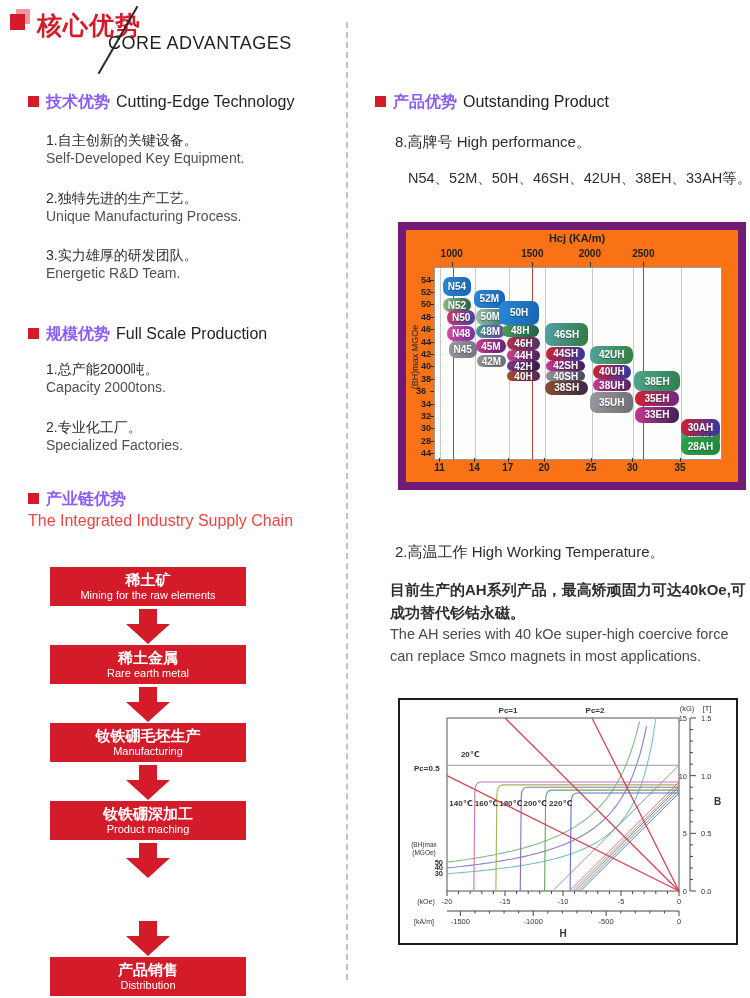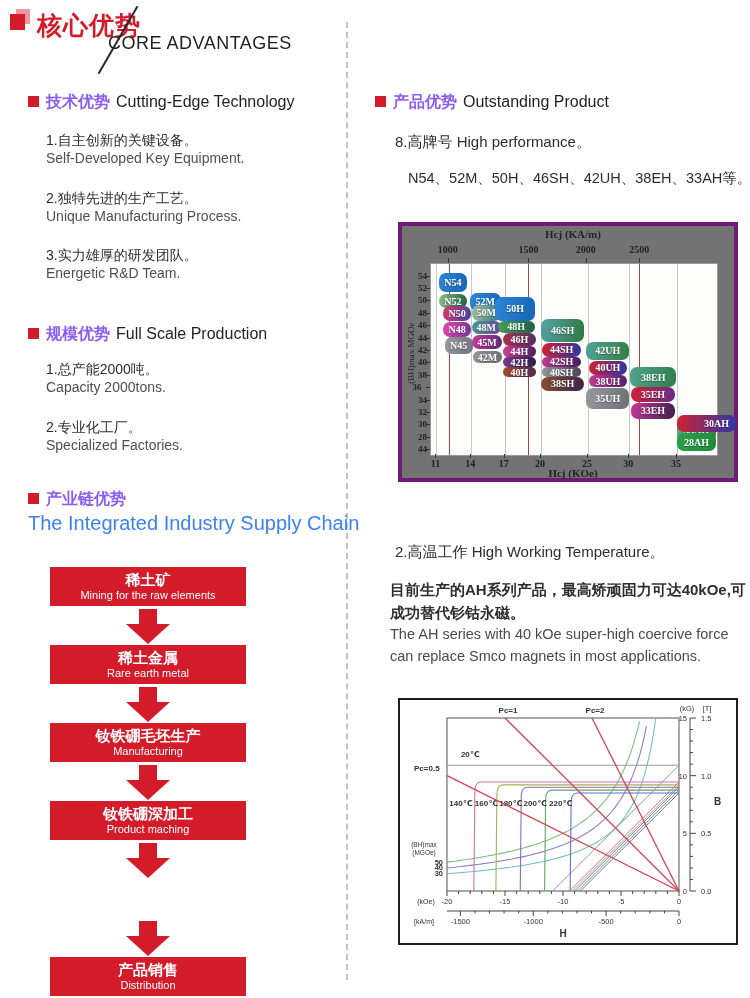--- a/index.html
+++ b/index.html
@@ -11,38 +11,38 @@
   .hdr-cn{position:absolute;left:37px;top:9px;font-size:25px;font-weight:bold;color:#d31b2a;letter-spacing:1px;}
   .hdr-slash{position:absolute;left:117px;top:1px;width:2px;height:78px;background:#2a2a2a;transform:rotate(30deg);}
   .hdr-en{position:absolute;left:108px;top:33px;font-size:18px;color:#1f1f1f;letter-spacing:.5px;}
   
   .divider{position:absolute;left:346px;top:22px;height:958px;border-left:2px dashed #c3c3c3;}
   
   .sec{position:absolute;white-space:nowrap;}
   .sec .sq{display:inline-block;width:11px;height:11px;background:#d31b2a;margin-right:7px;}
   .sec-cn{font-size:16px;font-weight:bold;color:#8b5cf6;margin-right:6px;}
   .sec-en{font-size:16px;color:#1f1f1f;}
-  .sec-en2{position:absolute;font-size:20px;color:#3b82f6;}
+  .sec-en2{position:absolute;font-size:16px;color:#ef4444;}
   .item{position:absolute;line-height:18px;}
   .item-cn{font-size:14px;color:#2e2e2e;}
   .item-en{font-size:14px;color:#4f4f4f;}
   
   .flow-box{position:absolute;left:50px;width:196px;height:39px;background:#d31b2a;color:#fff;text-align:center;}
   .flow-cn{font-size:15px;font-weight:bold;line-height:19px;padding-top:3px;}
   .flow-en{font-size:11px;line-height:13px;}
   .flow-arrow{position:absolute;left:126px;width:44px;}
   .flow-arrow .stem{width:18px;height:15px;background:#d31b2a;margin:0 auto;}
   .flow-arrow .head{width:0;height:0;border-left:22px solid transparent;border-right:22px solid transparent;border-top:20px solid #d31b2a;}
   
   .rline{position:absolute;font-size:15px;color:#2e2e2e;white-space:nowrap;}
   .para{position:absolute;white-space:nowrap;}
   .para-cn{font-size:15px;font-weight:bold;color:#2e2e2e;line-height:23px;}
   .para-en{font-size:14.5px;color:#4a4a4a;line-height:21.5px;}
   
-  .chart1{position:absolute;left:398px;top:222px;width:332px;height:252px;border:4px solid #701a75;background:#737373;font-family:Liberation Serif, serif;}
+  .chart1{position:absolute;left:398px;top:222px;width:332px;height:252px;border:8px solid #701a75;background:#f97316;}
   .c1-plot{position:absolute;left:28px;top:37px;width:286px;height:191px;background:#fdfdfc;border:1px solid #9a9a9a;}
   .c1-grid{position:absolute;top:0;width:1px;height:100%;background:#c9c9c9;}
   .c1-red{position:absolute;top:0;width:1px;height:100%;background:#b04040;}
   .c1-toptitle{position:absolute;left:28px;top:2px;width:286px;text-align:center;font-size:11px;font-weight:bold;color:#222;}
   .c1-toptick{position:absolute;top:18px;transform:translateX(-50%);font-size:10px;font-weight:bold;color:#222;}
   .c1-topmark{position:absolute;top:32px;width:1px;height:5px;background:#333;}
   .c1-btick{position:absolute;top:232px;transform:translateX(-50%);font-size:10px;font-weight:bold;color:#222;}
   .c1-bmark{position:absolute;top:228px;width:1px;height:4px;background:#333;}
   .c1-btitle{position:absolute;left:28px;top:241px;width:286px;text-align:center;font-size:11px;font-weight:bold;color:#222;}
   .c1-ytick{position:absolute;width:20px;text-align:right;transform:translateY(-50%);font-size:9px;font-weight:bold;color:#222;}
@@ -157,21 +157,21 @@
         <div class="c1-grid" style="left: 69.3%;"></div>
         <div class="c1-grid" style="left: 86%;"></div>
         <div class="c1-red" style="left: 6.2%;"></div>
         <div class="c1-red" style="left: 34%;"></div>
         <div class="c1-red" style="left: 72.9%;"></div>
         <div class="grade" style="left: 2.7%; top: 4.5%; width: 9.9%; height: 9.9%; background: linear-gradient(100deg, rgb(46, 134, 214), rgb(21, 101, 180));">N54</div>
         <div class="grade" style="left: 2.7%; top: 15.7%; width: 9.9%; height: 7.5%; background: linear-gradient(100deg, rgb(143, 190, 134), rgb(30, 94, 66));">N52</div>
         <div class="grade" style="left: 4.2%; top: 22%; width: 9.9%; height: 7.7%; background: linear-gradient(100deg, rgb(212, 58, 106), rgb(67, 67, 165));">N50</div>
         <div class="grade" style="left: 4.2%; top: 30.2%; width: 9.9%; height: 7.9%; background: linear-gradient(100deg, rgb(224, 72, 168), rgb(120, 48, 160));">N48</div>
         <div class="grade" style="left: 4.8%; top: 38%; width: 9.8%; height: 9.1%; background: linear-gradient(100deg, rgb(151, 151, 159), rgb(116, 116, 124));">N45</div>
-        <div class="grade" style="left: 13.5%; top: 11.5%; width: 11%; height: 9.4%; background: linear-gradient(100deg, rgb(46, 134, 214), rgb(21, 101, 180)); margin-top: 7px;">52M</div>
+        <div class="grade" style="left: 13.5%; top: 11.5%; width: 11%; height: 9.4%; background: linear-gradient(100deg, rgb(46, 134, 214), rgb(21, 101, 180));">52M</div>
         <div class="grade" style="left: 14.3%; top: 21.6%; width: 10.1%; height: 8%; background: linear-gradient(100deg, rgb(163, 189, 163), rgb(43, 120, 120));">50M</div>
         <div class="grade" style="left: 14.3%; top: 30%; width: 10.1%; height: 6.6%; background: linear-gradient(100deg, rgb(59, 160, 140), rgb(112, 64, 160));">48M</div>
         <div class="grade" style="left: 14.3%; top: 37%; width: 10.5%; height: 7.7%; background: linear-gradient(100deg, rgb(204, 58, 152), rgb(90, 40, 120));">45M</div>
         <div class="grade" style="left: 14.6%; top: 45.4%; width: 10.3%; height: 6.6%; background: linear-gradient(100deg, rgb(147, 147, 155), rgb(110, 110, 118));">42M</div>
         <div class="grade" style="left: 22.3%; top: 17.1%; width: 14.2%; height: 12.6%; background: linear-gradient(100deg, rgb(46, 134, 214), rgb(21, 101, 180));">50H</div>
         <div class="grade" style="left: 23.4%; top: 29.7%; width: 12.8%; height: 6.3%; background: linear-gradient(100deg, rgb(70, 160, 86), rgb(31, 95, 72));">48H</div>
         <div class="grade" style="left: 25.1%; top: 36.3%; width: 11.7%; height: 6.6%; background: linear-gradient(100deg, rgb(176, 48, 72), rgb(80, 48, 104));">46H</div>
         <div class="grade" style="left: 25.1%; top: 42.9%; width: 11.7%; height: 5.6%; background: linear-gradient(100deg, rgb(208, 64, 144), rgb(72, 32, 96));">44H</div>
         <div class="grade" style="left: 25.1%; top: 48.9%; width: 11.7%; height: 4.9%; background: linear-gradient(100deg, rgb(122, 56, 144), rgb(46, 28, 72));">42H</div>
         <div class="grade" style="left: 25.1%; top: 53.8%; width: 11.7%; height: 5.6%; background: linear-gradient(100deg, rgb(168, 74, 40), rgb(80, 40, 80));">40H</div>
@@ -181,21 +181,21 @@
         <div class="grade" style="left: 38.8%; top: 53.8%; width: 13.8%; height: 5.6%; background: linear-gradient(100deg, rgb(148, 148, 156), rgb(76, 68, 84));">40SH</div>
         <div class="grade" style="left: 38.6%; top: 59.3%; width: 14.9%; height: 7%; background: linear-gradient(100deg, rgb(138, 80, 48), rgb(58, 36, 72));">38SH</div>
         <div class="grade" style="left: 54.2%; top: 40.8%; width: 15.2%; height: 9.4%; background: linear-gradient(100deg, rgb(82, 164, 154), rgb(53, 126, 62));">42UH</div>
         <div class="grade" style="left: 55.1%; top: 50.6%; width: 13.5%; height: 7.7%; background: linear-gradient(100deg, rgb(212, 32, 48), rgb(42, 56, 168));">40UH</div>
         <div class="grade" style="left: 55.1%; top: 58.3%; width: 13.5%; height: 6.3%; background: linear-gradient(100deg, rgb(200, 56, 152), rgb(80, 36, 106));">38UH</div>
         <div class="grade" style="left: 54.2%; top: 64.9%; width: 15.2%; height: 10.8%; background: linear-gradient(100deg, rgb(152, 152, 158), rgb(110, 110, 118));">35UH</div>
         <div class="grade" style="left: 69.7%; top: 53.8%; width: 16%; height: 10.8%; background: linear-gradient(100deg, rgb(82, 164, 142), rgb(46, 126, 76));">38EH</div>
         <div class="grade" style="left: 70%; top: 64.6%; width: 15.2%; height: 7.7%; background: linear-gradient(100deg, rgb(212, 32, 48), rgb(106, 42, 138));">35EH</div>
         <div class="grade" style="left: 70%; top: 72.6%; width: 15.2%; height: 8.4%; background: linear-gradient(100deg, rgb(200, 56, 152), rgb(60, 32, 80));">33EH</div>
         <div class="grade" style="left: 86.1%; top: 67%; width: 13.5%; height: 11.5%; background: linear-gradient(100deg, rgb(82, 164, 142), rgb(69, 126, 58)); margin-top: 28px;">33AH</div>
-        <div class="grade" style="left: 86.1%; top: 79.2%; width: 13.5%; height: 8.7%; background: linear-gradient(100deg, rgb(212, 32, 48), rgb(42, 56, 168)); padding-left: 20px;">30AH</div>
+        <div class="grade" style="left: 86.1%; top: 79.2%; width: 13.5%; height: 8.7%; background: linear-gradient(100deg, rgb(212, 32, 48), rgb(42, 56, 168));">30AH</div>
         <div class="grade" style="left: 86.1%; top: 88.7%; width: 13.5%; height: 9.1%; background: linear-gradient(100deg, rgb(42, 160, 72), rgb(31, 138, 60));">28AH</div>
       </div>
       <div class="c1-btick" style="left: 33.434px;">11</div>
       <div class="c1-bmark" style="left: 33.434px;"></div>
       <div class="c1-btick" style="left: 68.326px;">14</div>
       <div class="c1-bmark" style="left: 68.326px;"></div>
       <div class="c1-btick" style="left: 101.788px;">17</div>
       <div class="c1-bmark" style="left: 101.788px;"></div>
       <div class="c1-btick" style="left: 138.11px;">20</div>
       <div class="c1-bmark" style="left: 138.11px;"></div>
@@ -237,21 +237,20 @@
       <div class="c1-ymark" style="left: 24px; top: 173.565px;"></div>
       <div class="c1-ytick" style="left: 5px; top: 185.961px;">32</div>
       <div class="c1-ymark" style="left: 24px; top: 185.961px;"></div>
       <div class="c1-ytick" style="left: 5px; top: 198.357px;">30</div>
       <div class="c1-ymark" style="left: 24px; top: 198.357px;"></div>
       <div class="c1-ytick" style="left: 5px; top: 210.753px;">28</div>
       <div class="c1-ymark" style="left: 24px; top: 210.753px;"></div>
       <div class="c1-ytick" style="left: 5px; top: 223.149px;">44</div>
       <div class="c1-ymark" style="left: 24px; top: 223.149px;"></div>
       <div class="c1-ylabel">(BH)max MGOe</div>
-      <div class="c1-btitle">Hcj (KOe)</div>
     </div>
 
   <div class="rline" style="left:395px;top:543px">2.高温工作 High Working Temperature。</div>
   <div class="para" style="left:390px;top:578px">
     <div class="para-cn">目前生产的AH系列产品，最高矫顽固力可达40kOe,可</div>
     <div class="para-cn">成功替代钐钴永磁。</div>
     <div class="para-en">The AH series with 40 kOe super-high coercive force</div>
     <div class="para-en">can replace Smco magnets in most applications.</div>
   </div>
 

